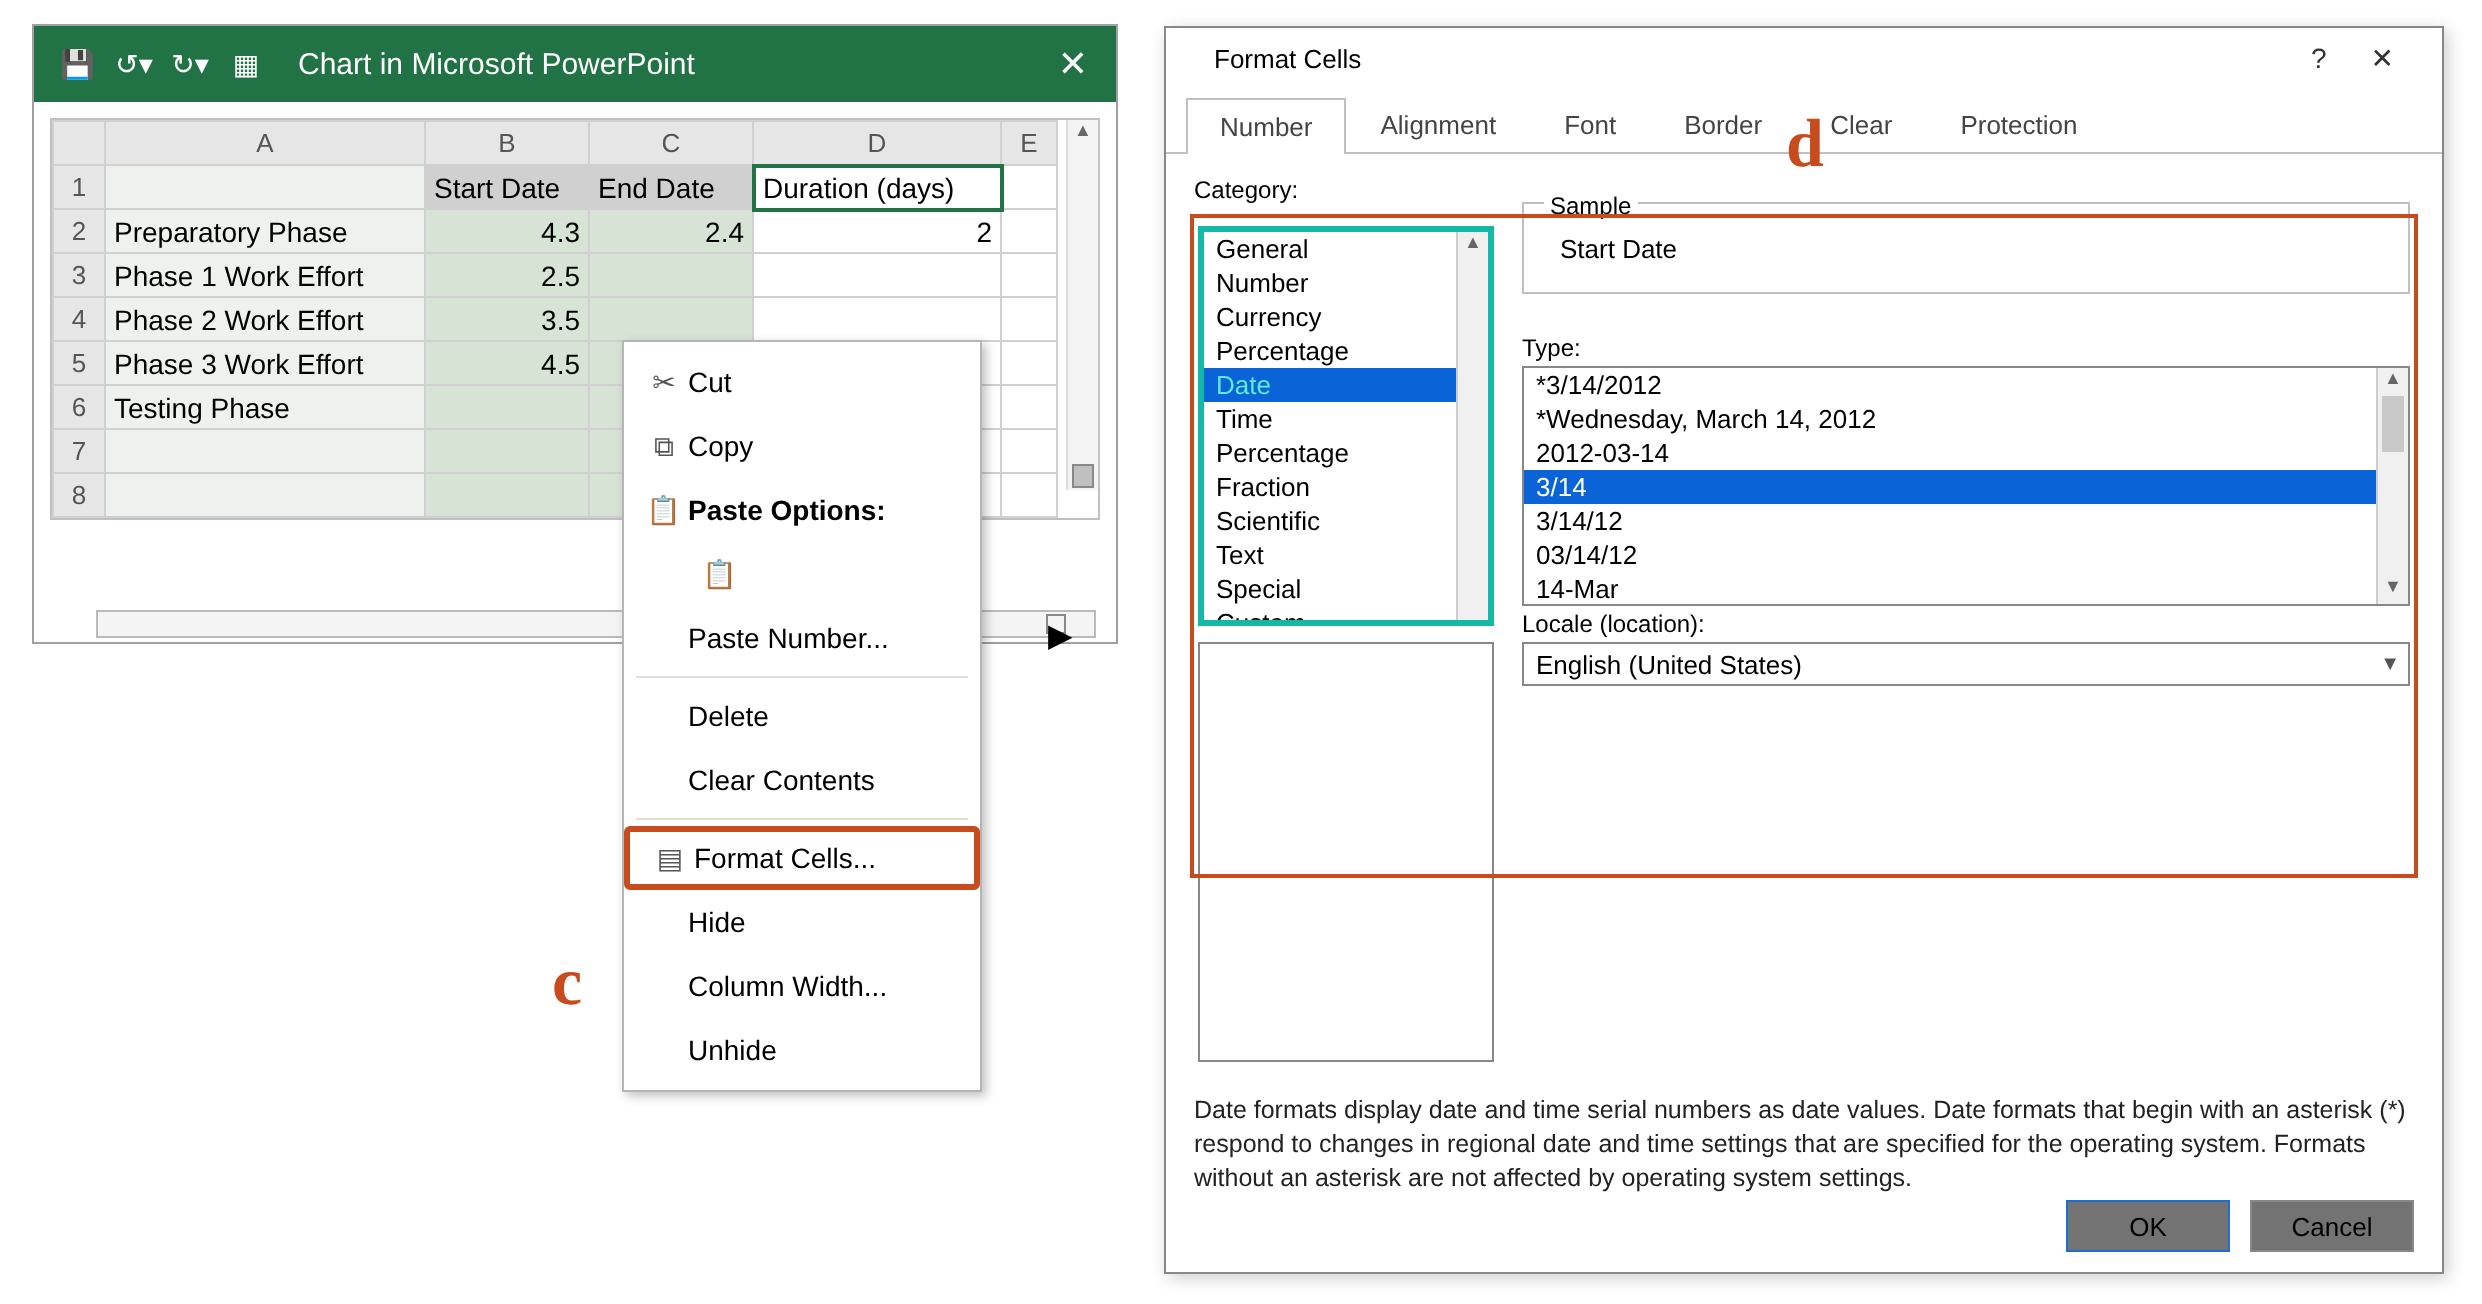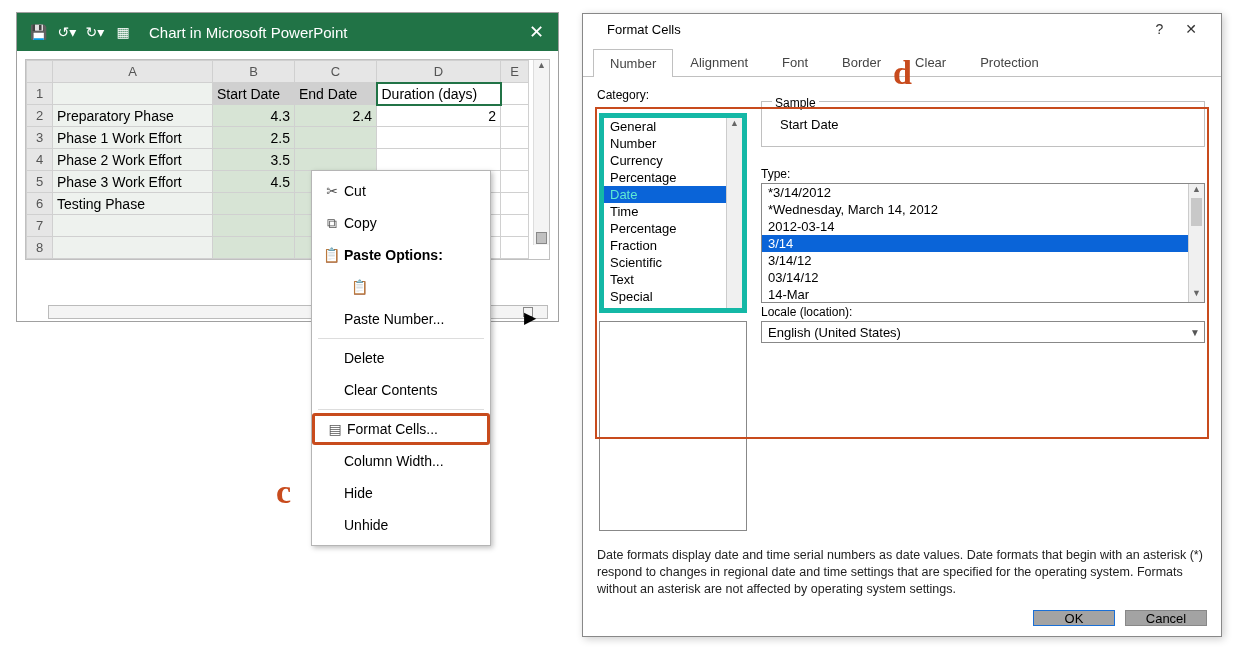--- a/index.html
+++ b/index.html
@@ -46,41 +46,41 @@
 
 .dialog { position: absolute; left: 582px; top: 13px; width: 640px; height: 624px; border: 1px solid #888; background: #fff; box-shadow: 2px 2px 8px rgba(0,0,0,0.2); display:flex; flex-direction:column;}
 .dialog-titlebar { height: 30px; display: flex; align-items: center; padding: 0 24px; font-size: 13px; }
 .dialog-titlebar .t-help { margin-left: auto; margin-right: 22px; font-size:14px; color:#333;}
 .dialog-titlebar .t-close { font-size: 14px; color:#333; }
 .tabs { display: flex; border-bottom: 1px solid #c0c0c0; padding: 4px 10px 0 10px; font-size: 13px; }
 .tabs .tab { padding: 6px 16px; color: #444; border:1px solid transparent; border-bottom:none; position:relative; }
 .tabs .tab.active { border-color: #c0c0c0; background:#fff; top:1px; }
 .dlg-body { flex:1; padding: 10px 14px 6px 14px; font-size:13px; position:relative; }
 .dlg-body .category-label { font-size:12px; margin-bottom:2px; display:inline-block; }
-.cat-list { position:absolute; left:16px; top:36px; width:148px; height:200px; border:5px solid #14b8a6; background:#fff; overflow:hidden; }
+.cat-list { position:absolute; left:16px; top:36px; width:148px; height:200px; border:3px solid #14b8a6; background:#fff; overflow:hidden; }
 .cat-list .li { padding: 1px 6px; font-size:13px; }
 .cat-list .li.sel { background:#0a64d8; color:#5eead4; }
 .cat-scroll { position:absolute; right:0; top:0; bottom:0; width:16px; background:#f0f0f0; border-left:1px solid #ccc;}
 .cat-scroll .arw { height:14px; font-size:9px; color:#666; text-align:center;}
 .cat-empty { position:absolute; left:16px; top:244px; width:148px; height:210px; border:1px solid #888; background:#fff;}
 .right-panel { position:absolute; left:178px; top:24px; right:16px; height:334px; }
 .fieldset { border:1px solid #c0c0c0; padding:6px 10px 8px 10px; margin-bottom:20px; }
 .fieldset .legend { position:relative; top:-13px; background:#fff; padding:0 3px; font-size:12px; display:inline-block; }
 .fieldset .val { padding-left:8px; font-size:13px; position:relative; top:-6px;}
 .type-label, .locale-label { font-size:12px; margin:2px 0; }
 .type-list { border:1px solid #888; height:120px; overflow:hidden; position:relative; font-size:13px;}
 .type-list .li { padding:0 6px; line-height:17px; }
 .type-list .li.sel { background:#0a64d8; color:#fff; }
 .type-scroll { position:absolute; right:0; top:0; bottom:0; width:16px; background:#f0f0f0; border-left:1px solid #ccc;}
 .type-scroll .arw { height:14px; font-size:9px; text-align:center; color:#666;}
 .type-scroll .tthumb { position:absolute; top:14px; left:2px; right:2px; height:28px; background:#c8c8c8;}
 .locale-select { border:1px solid #888; height:22px; display:flex; align-items:center; justify-content:space-between; padding:0 4px 0 6px; font-size:13px;}
 .desc { position:absolute; left:14px; right:14px; top:470px; font-size:12.5px; color:#222; line-height:1.35; }
 .dlg-buttons { display:flex; justify-content:flex-end; gap:10px; padding:10px 14px; }
-.btn { width:82px; height:16px; border:1px solid #888; background:#a3a3a3; font-size:13px; display:flex; align-items:center; justify-content:center;}
+.btn { width:82px; height:26px; border:1px solid #888; background:#737373; font-size:13px; display:flex; align-items:center; justify-content:center;}
 .btn.primary { border:1.5px solid #1a6fd6; }
 .d-highlight { position:absolute; border:2.5px solid #c84b1d; pointer-events:none; }
 </style>
 </head>
 <body>
 
 <div class="excel-window">
   <div class="excel-titlebar">
     <span class="tb-icon">💾</span>
     <span class="tb-icon">↺▾</span>
@@ -207,25 +207,25 @@
       <span class="mi-icon"></span>
       <span>Clear Contents</span>
     </div>
   <div class="sep"></div>
   <div class="item highlight">
       <span class="mi-icon">▤</span>
       <span>Format Cells...</span>
     </div>
   <div class="item">
       <span class="mi-icon"></span>
+      <span>Hide</span>
+    </div>
+  <div class="item">
+      <span class="mi-icon"></span>
       <span>Column Width...</span>
-    </div>
-  <div class="item">
-      <span class="mi-icon"></span>
-      <span>Hide</span>
     </div>
   <div class="item">
       <span class="mi-icon"></span>
       <span>Unhide</span>
     </div>
 </div>
 
 <div class="callout" style="left:276px; top:473px;">c</div>
 
 <div class="dialog">

